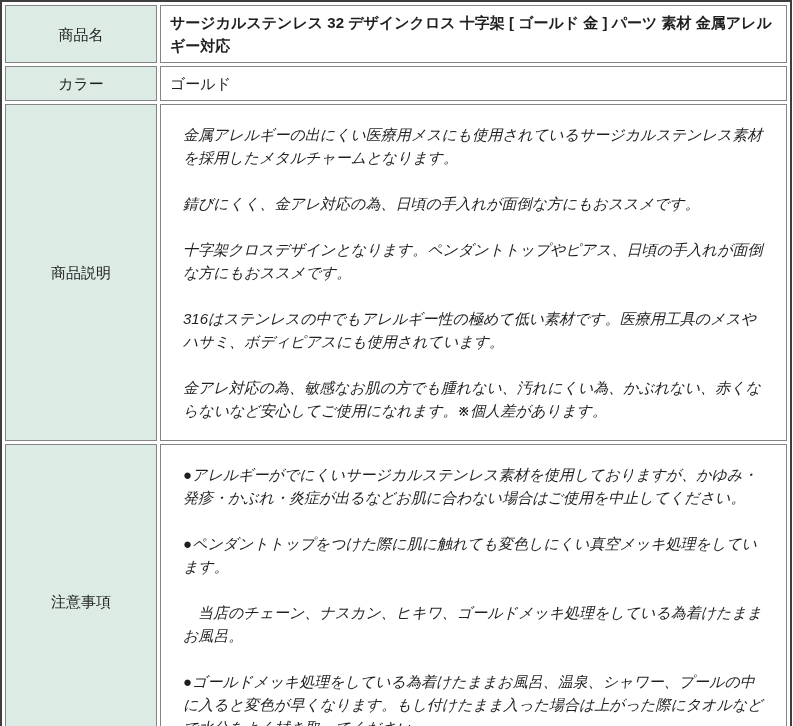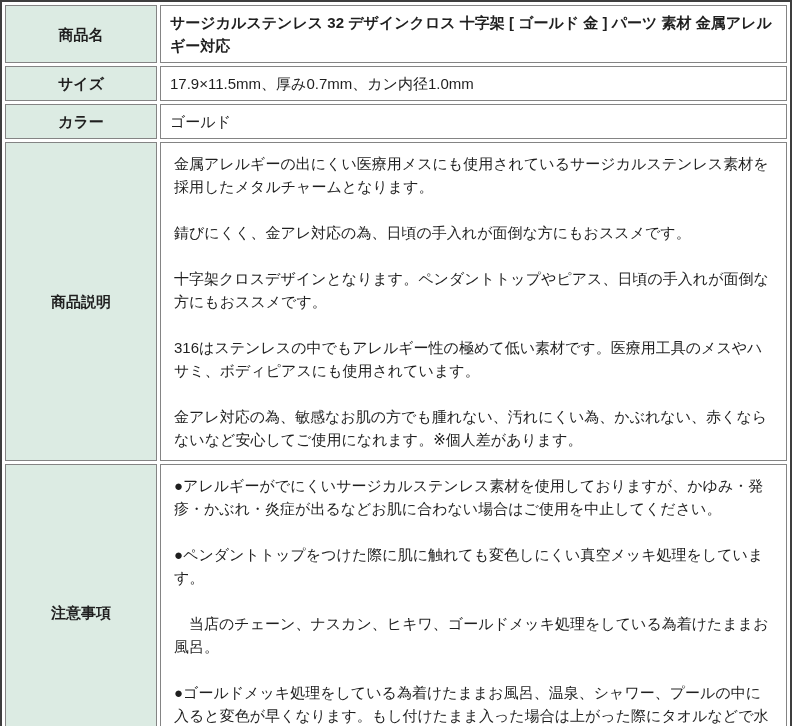--- a/index.html
+++ b/index.html
@@ -28,64 +28,61 @@
   table.spec td {
     border: 1px solid #848484;
     font-size: 15px;
     line-height: 23px;
     color: #1f1f1f;
     box-sizing: border-box;
   }
   table.spec th {
     width: 152px;
     background: #dcebe3;
-    font-weight: bold;
+    font-weight: normal;
     text-align: center;
     vertical-align: middle;
     padding: 4px 6px;
   }
   table.spec td {
     background: #ffffff;
     text-align: left;
     vertical-align: middle;
     padding: 5px 9px;
     word-break: break-all;
   }
   td.name-cell {
     font-weight: bold;
   }
   td.para-cell {
     vertical-align: middle;
     padding: 8px 9px;
   }
   .para-cell p {
-    margin: 4px;
+    margin: 13px;
+    font-style: italic;
   }
   .para-cell p + p {
     margin-top: 23px;
   }
   tr.r-single td { height: 32px; }
   tr.r-name td  { height: 56px; margin-top: 12px; }
 </style>
 </head>
 <body>
 
 <div class="page">
   <table class="spec">
     <tbody>
 
       <tr class="r-name">
         <th>商品名</th>
         <td class="name-cell">サージカルステンレス 32 デザインクロス 十字架 [ ゴールド 金 ] パーツ 素材 金属アレルギー対応</td>
       </tr>
 
-      <tr class="r-single">
-        <th>サイズ</th>
-        <td>17.9×11.5mm、厚み0.7mm、カン内径1.0mm</td>
-      </tr>
 
 
       <tr class="r-single">
         <th>カラー</th>
         <td>ゴールド</td>
       </tr>
 
       <tr>
         <th>商品説明</th>
         <td class="para-cell">

